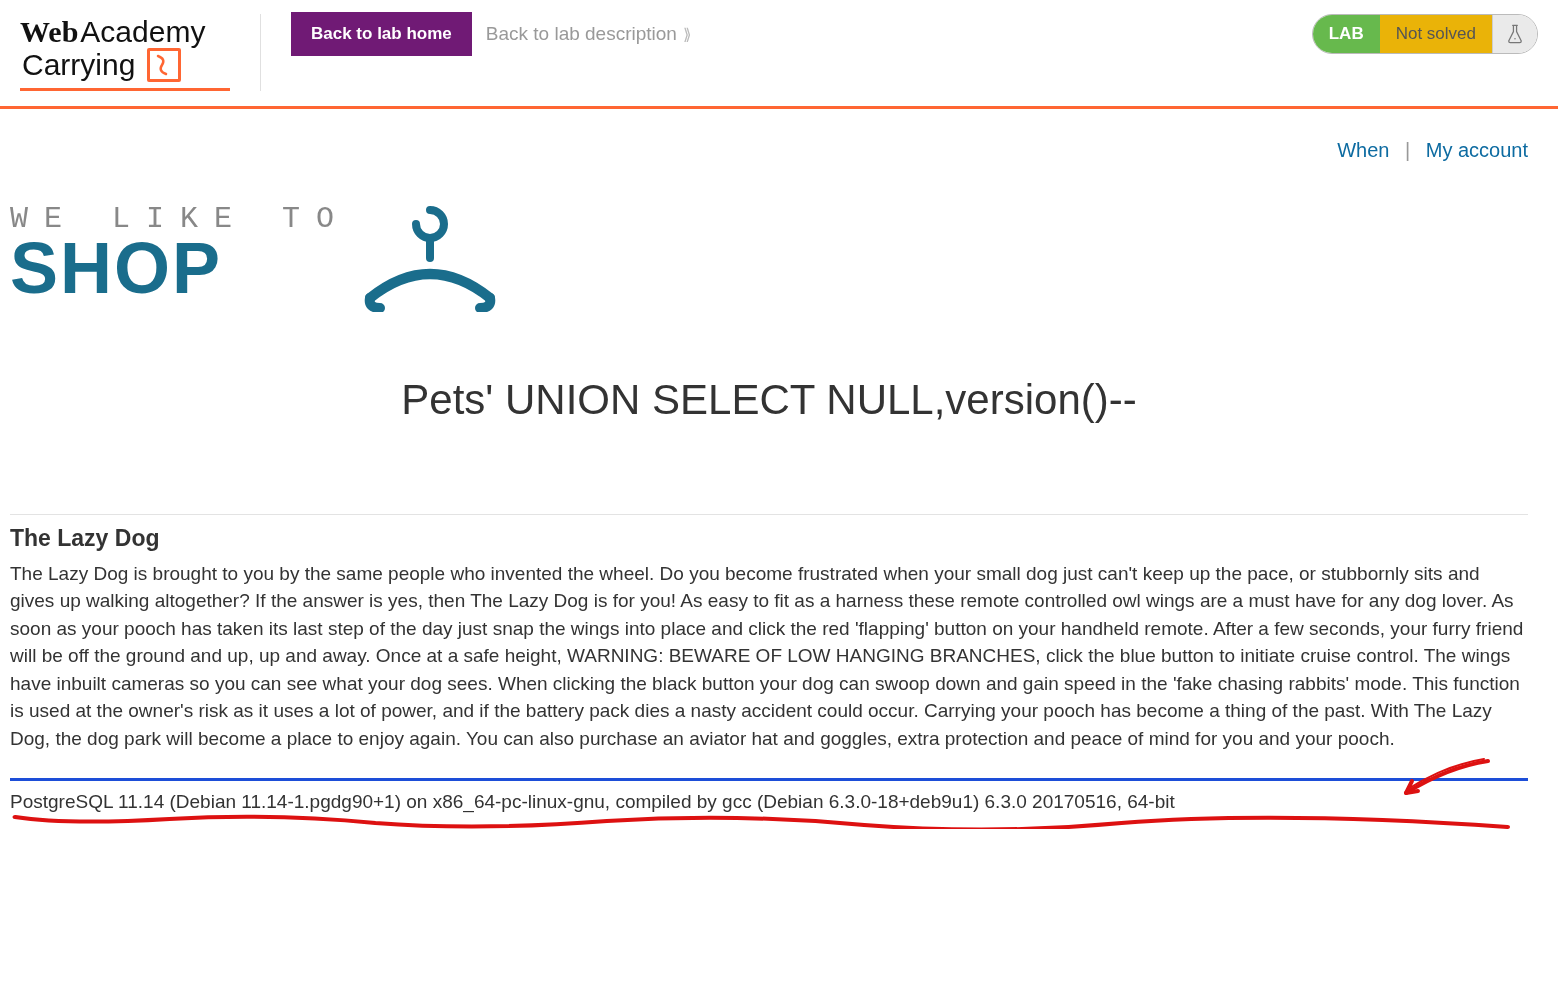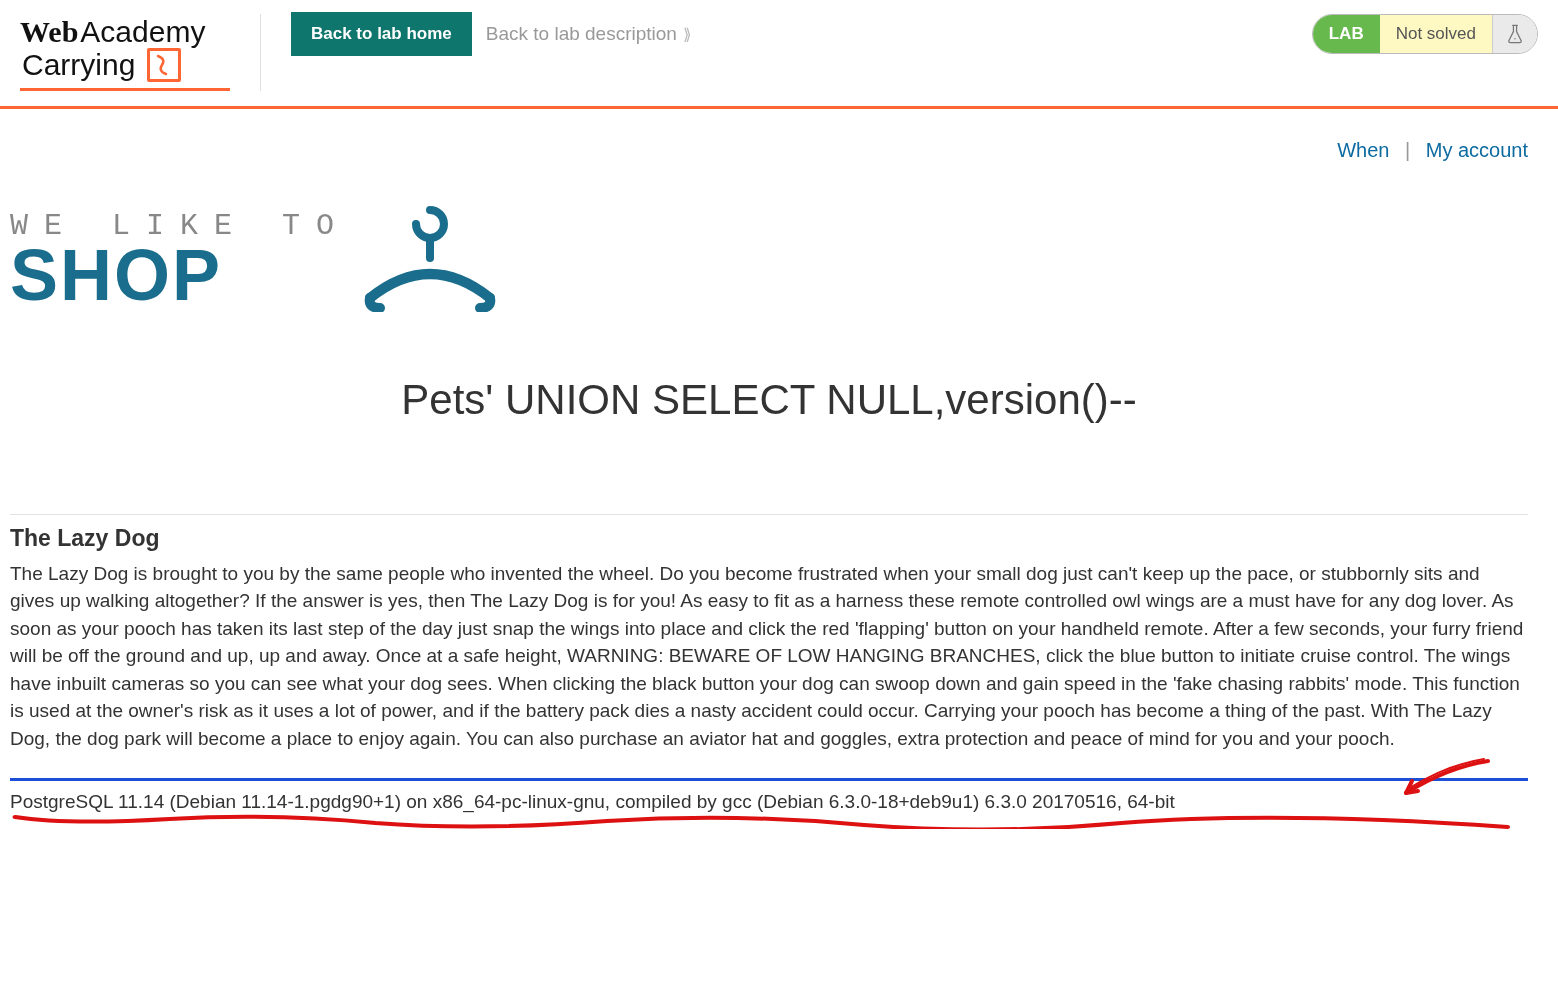--- a/index.html
+++ b/index.html
@@ -22,38 +22,38 @@
     .logo .line2 { display: flex; align-items: center; gap: 8px; }
     .logo .sq { width: 34px; height: 34px; border: 3px solid #ff6633; border-radius: 2px; display: inline-flex; align-items: center; justify-content: center; position: relative; margin-left: 4px; }
     .logo .sq svg { width: 24px; height: 24px; }
     .logo-underline { height: 3px; background: #ff6633; width: 210px; margin-top: 6px; }
 
     .vdiv { width: 1px; background: #e0e0e0; align-self: stretch; margin-top: 6px; }
 
     .mid { flex: 1; padding-top: 4px; }
     .lab-title { font-size: 26px; font-weight: 700; color: #424242; line-height: 1.3; margin-bottom: 14px; max-width: 800px; }
     .btns { display: flex; align-items: center; gap: 14px; }
-    .btn-orange { background: #0f766e; color: #fff; border: none; padding: 12px 20px; font-size: 17px; font-weight: 700; cursor: pointer; }
+    .btn-orange { background: #701a75; color: #fff; border: none; padding: 12px 20px; font-size: 17px; font-weight: 700; cursor: pointer; }
     .btn-link { color: #999; font-size: 19px; cursor: pointer; display: inline-flex; align-items: center; gap: 6px; background: none; border: none; }
     .dbl-chev { font-size: 16px; letter-spacing: -4px; color: #bbb; }
 
     .right-badges { flex: 0 0 auto; display: flex; align-items: center; margin-top: 6px; }
     .lab-pill { display: inline-flex; align-items: center; border: 1px solid #bbb; border-radius: 22px; overflow: hidden; height: 40px; }
     .lab-pill .seg { height: 100%; display: inline-flex; align-items: center; padding: 16px 16px; font-size: 17px; }
     .lab-pill .lab { background: #67b94d; color: #fff; font-weight: 700; }
-    .lab-pill .status { background: #fef9c3; color: #555; font-weight: 500; }
+    .lab-pill .status { background: #eab308; color: #555; font-weight: 500; }
     .lab-pill .icon-seg { background: #eaeaea; border-left: 1px solid #ccc; padding: 0 12px; }
     .lab-pill .icon-seg svg { width: 20px; height: 22px; }
 
     .content { padding: 30px 30px 40px 10px; position: relative; }
     .nav { text-align: right; font-size: 20px; color: #0d6ba1; margin-bottom: 40px; }
     .nav a { color: #0d6ba1; text-decoration: none; cursor: pointer; }
     .nav .sep { color: #999; margin: 0 10px; }
 
-    .shop-banner { display: flex; align-items: center; gap: 10px; margin-bottom: 60px; }
+    .shop-banner { display: flex; align-items: flex-start; gap: 10px; margin-bottom: 60px; }
     .shop-text { display: flex; flex-direction: column; }
     .welike { font-family: 'Courier New', monospace; font-size: 30px; letter-spacing: 16px; color: #888; font-weight: 500; }
     .shop { font-family: Arial, sans-serif; font-size: 72px; font-weight: 800; color: #1a6d8c; letter-spacing: 2px; line-height: 0.9; }
     .hanger svg { width: 140px; height: 110px; }
 
     .page-heading { text-align: center; font-size: 42px; font-weight: 400; color: #333; margin-bottom: 90px; padding: 0 10px; }
 
     .hr { border-top: 1px solid #e3e3e3; margin-bottom: 10px; }
     .item-title { font-size: 23px; font-weight: 700; color: #333; margin-bottom: 8px; }
     .item-body { font-size: 19px; color: #333; line-height: 1.45; margin-bottom: 26px; }

